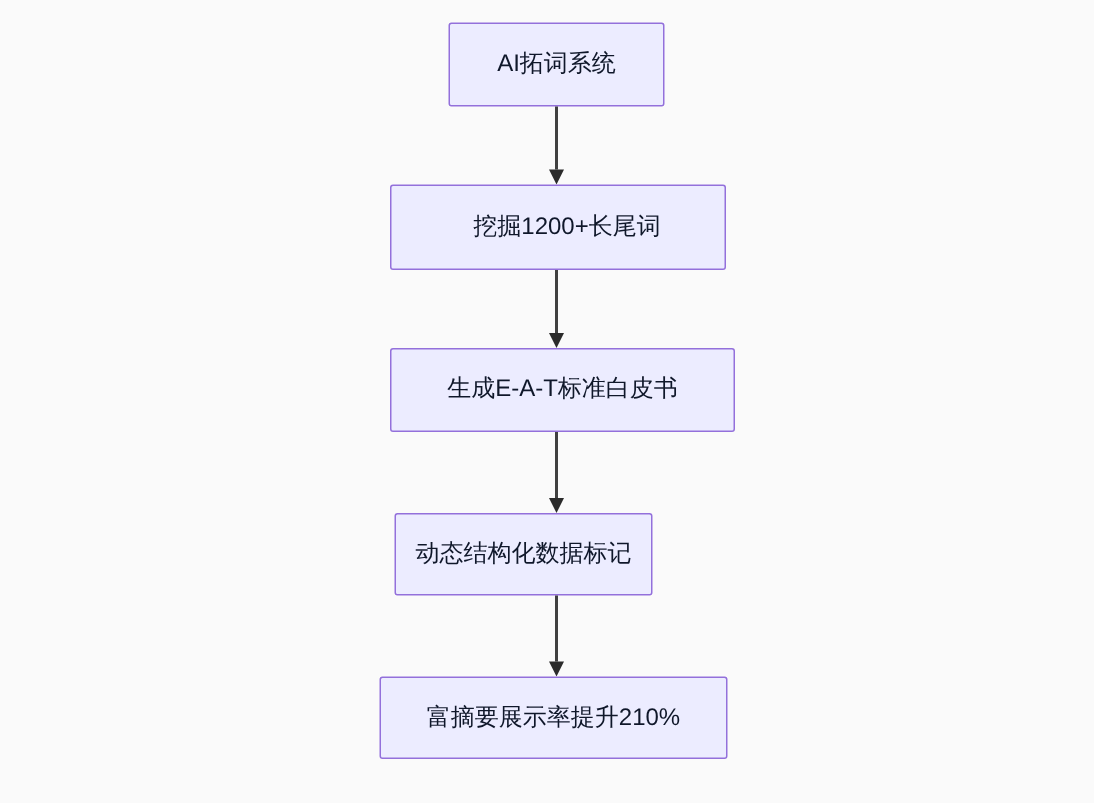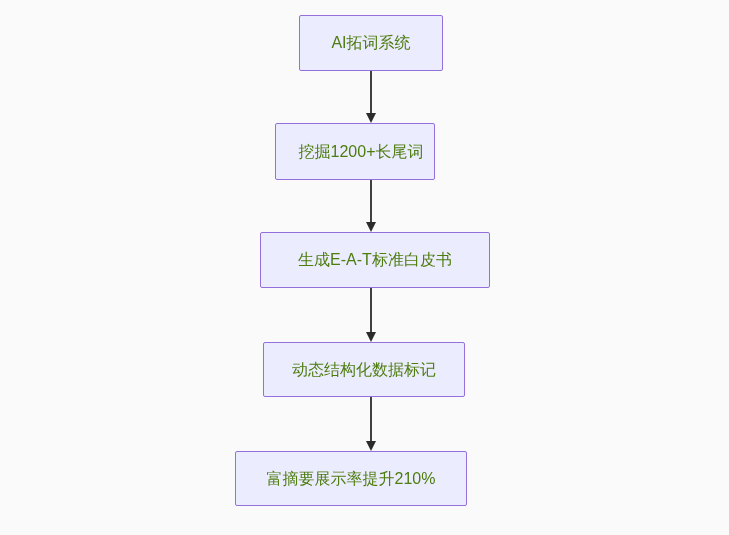--- a/index.html
+++ b/index.html
@@ -17,33 +17,33 @@
     position: relative;
     width: 729px;
     height: 535px;
   }
   .node {
     position: absolute;
     box-sizing: border-box;
     background: #ececff;
     border: 1px solid #9370db;
     border-radius: 2px;
-    color: #4d7c0f;
+    color: #0f172a;
     font-size: 16px;
     display: flex;
     align-items: center;
     justify-content: center;
     text-align: center;
     line-height: 1.2;
   }
   .node-1 { left: 299px; top: 15px;  width: 144px; height: 56px; }
-  .node-2 { left: 275px; top: 123px; width: 160px; height: 57px; padding-left: 12px; }
+  .node-2 { left: 260px; top: 123px; width: 224px; height: 57px; padding-left: 12px; }
   .node-3 { left: 260px; top: 232px; width: 230px; height: 56px; }
-  .node-4 { left: 263px; top: 342px; width: 202px; height: 55px; }
-  .node-5 { left: 235px; top: 451px; width: 232px; height: 55px; }
+  .node-4 { left: 263px; top: 342px; width: 172px; height: 55px; }
+  .node-5 { left: 253px; top: 451px; width: 232px; height: 55px; }
 
   .arrow {
     position: absolute;
     left: 365px;
     width: 11px;
     display: flex;
     flex-direction: column;
     align-items: center;
   }
   .arrow-1 { top: 71px;  height: 52px; }

